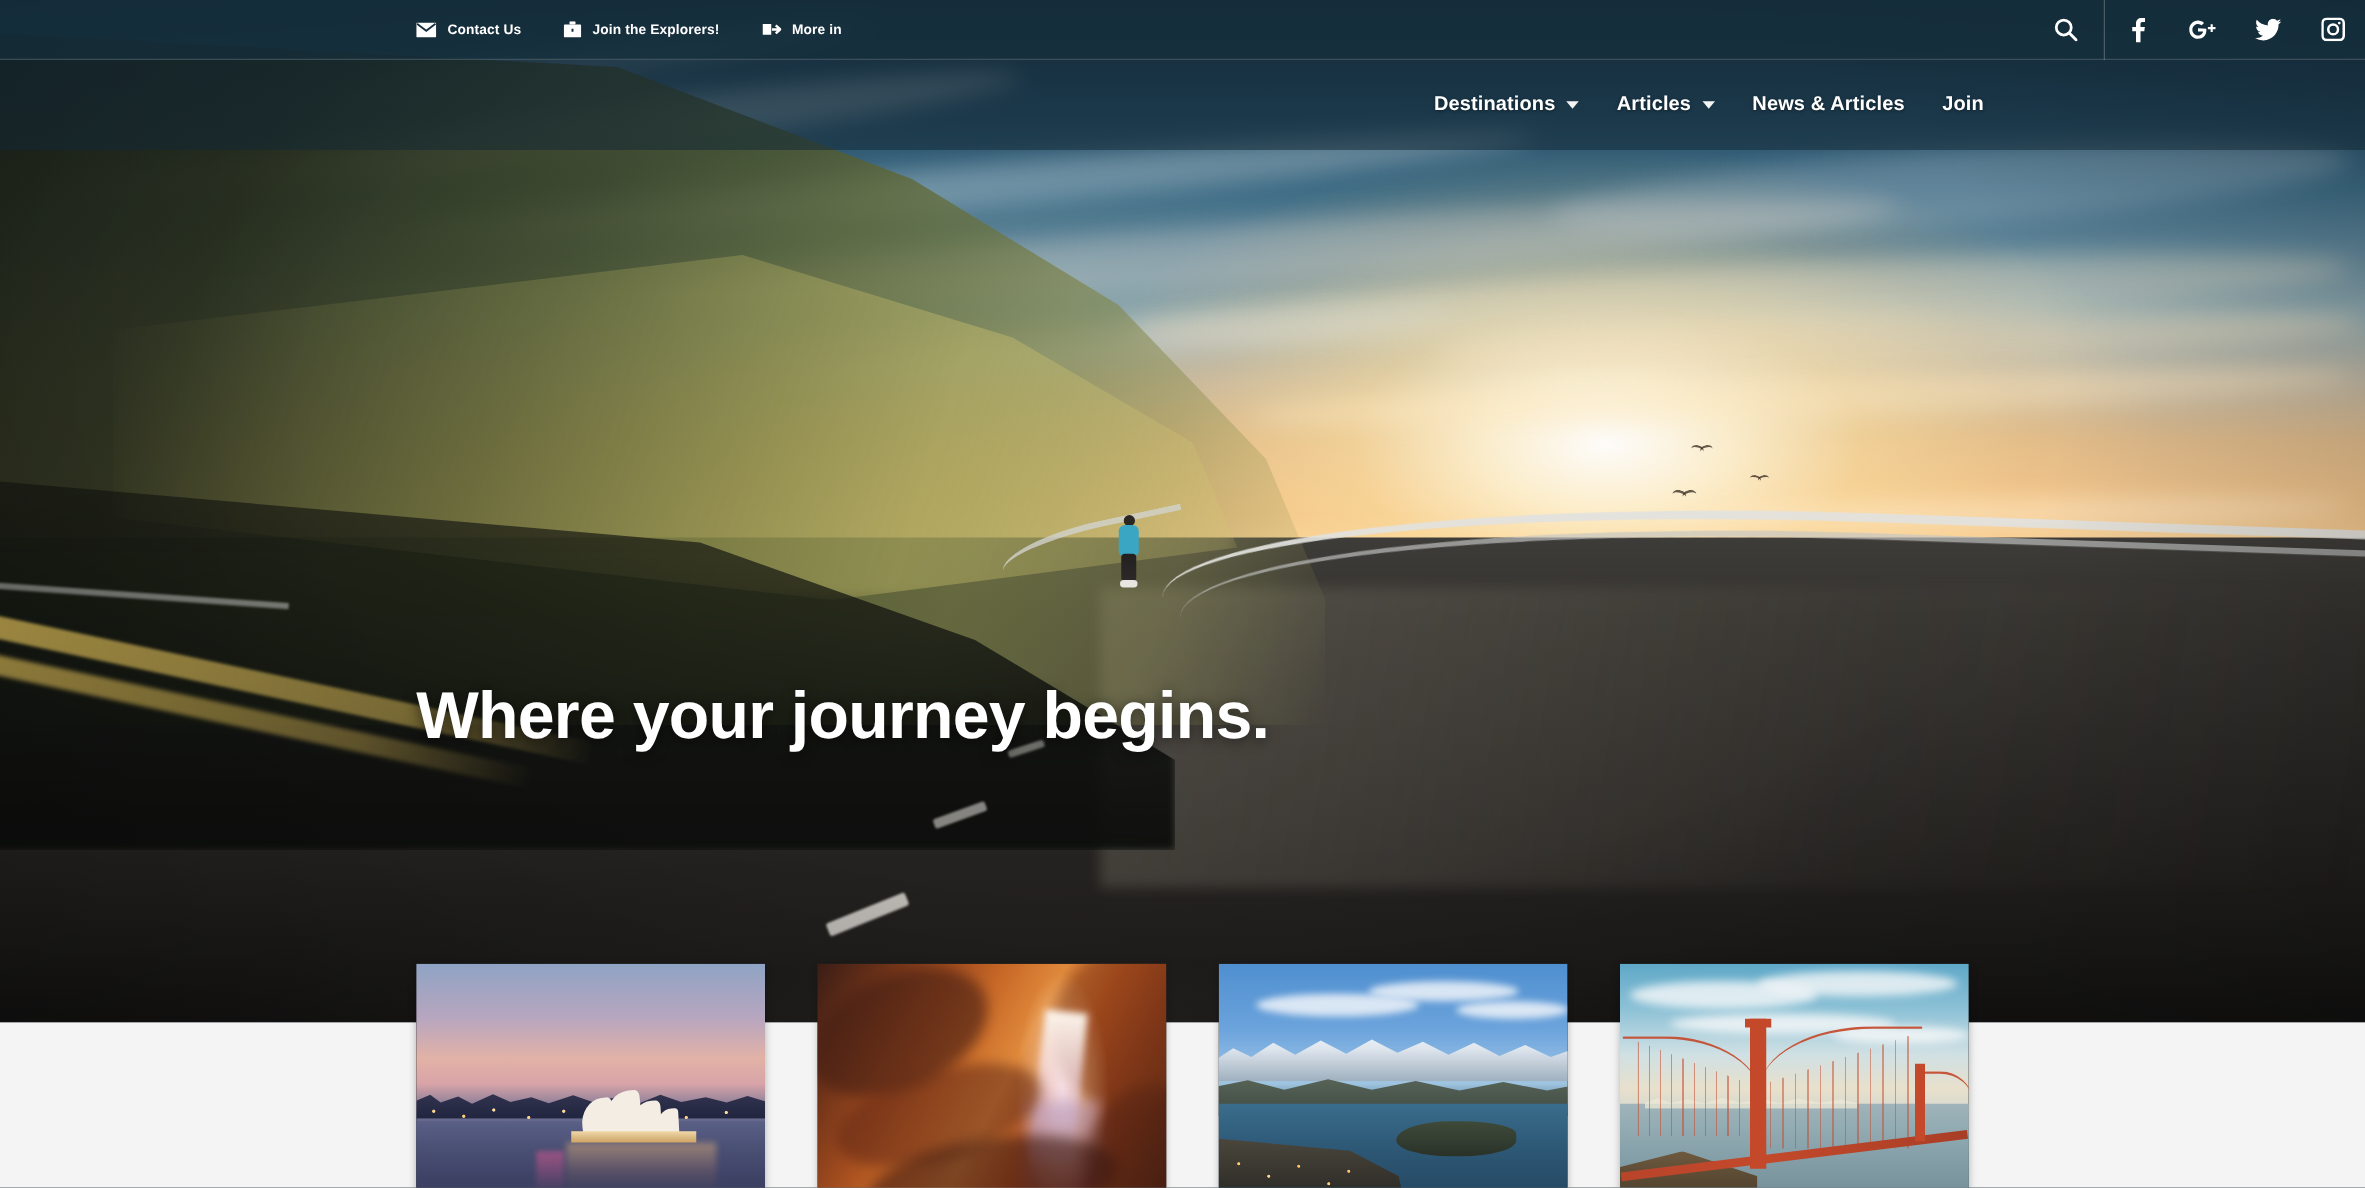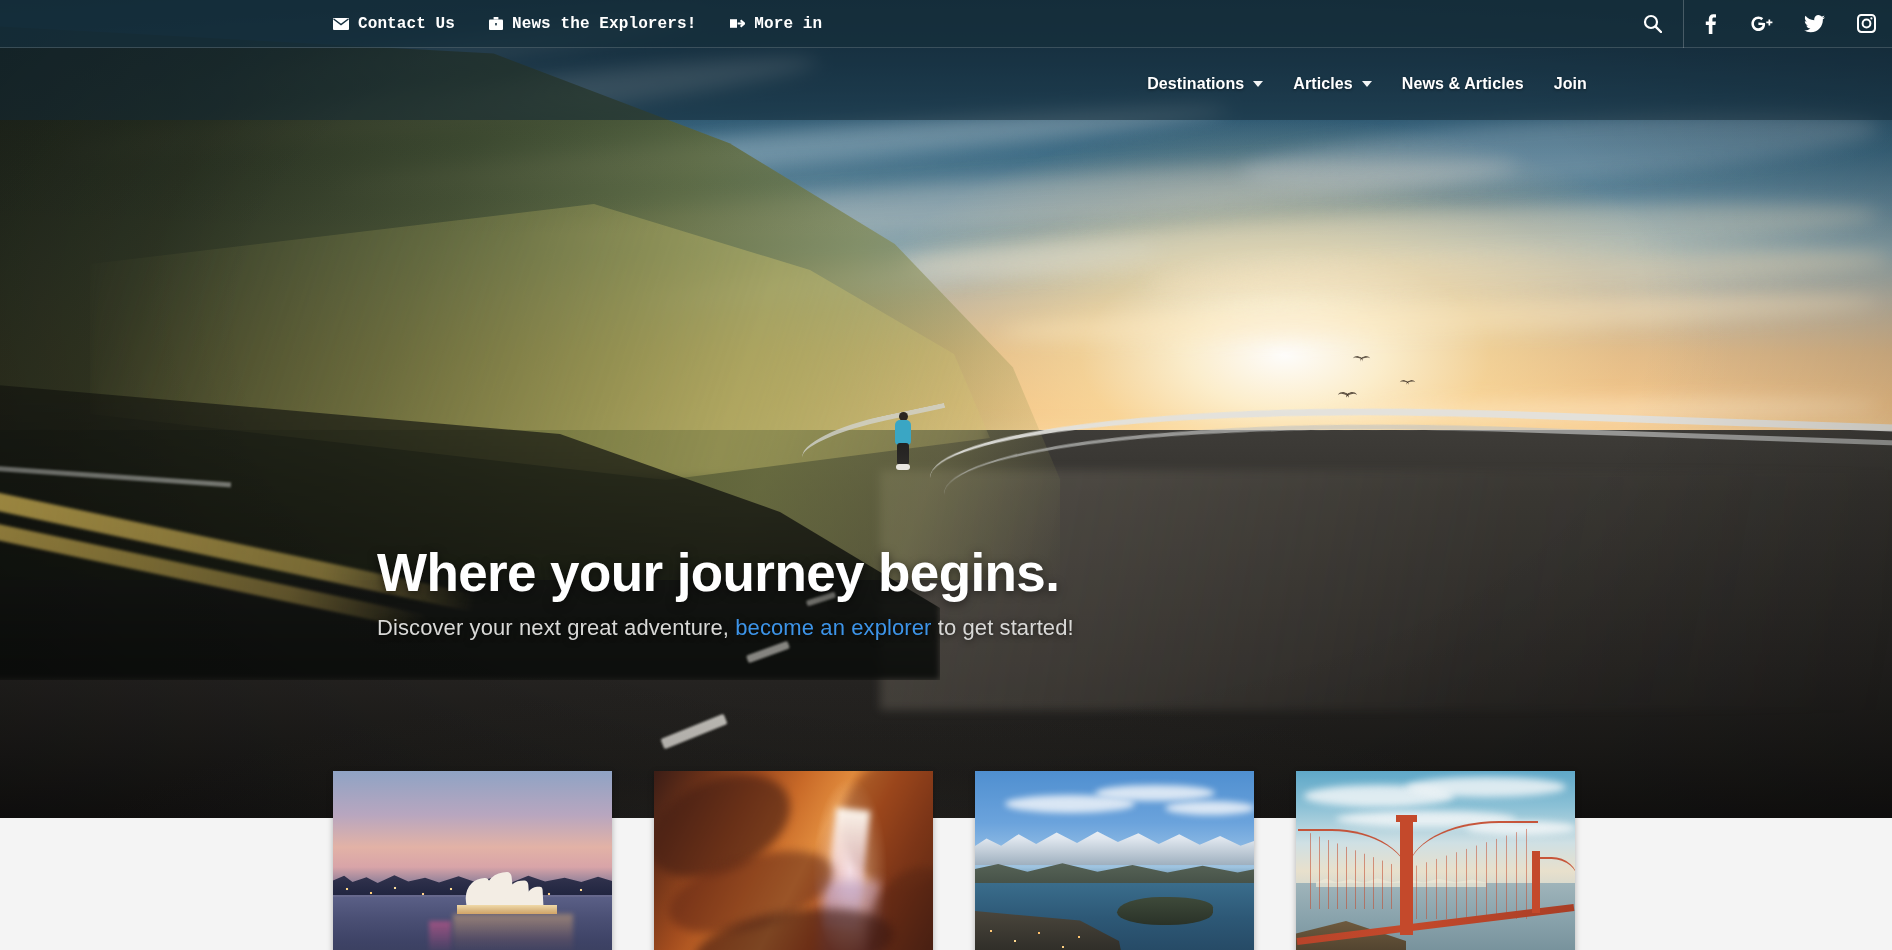--- a/index.html
+++ b/index.html
@@ -176,22 +176,22 @@
   
   .topbar {
     position:absolute; left:0; top:0; width:1892px; height:48px;
     background:rgba(21,45,58,.88);
     border-bottom:1px solid rgba(255,255,255,.16);
     display:flex; align-items:center;
   }
   .topbar-left { display:flex; align-items:center; margin-left:333px; gap:34px; }
   .tl-link {
     display:flex; align-items:center; gap:9px;
-    color:#fff; font-size:16px; font-weight:bold; letter-spacing:.1px;
-    text-decoration:none; cursor:pointer; white-space:nowrap;font-family:Liberation Mono, monospace;
+    color:#fff; font-size:11px; font-weight:bold; letter-spacing:.1px;
+    text-decoration:none; cursor:pointer; white-space:nowrap;
   }
   .tl-link svg { display:block; }
 
   .topbar-right { margin-left:auto; display:flex; align-items:center; height:48px; }
   .search-cell {
     display:flex; align-items:center; justify-content:center;
     width:62px; height:48px; cursor:pointer;
     border-right:1px solid rgba(255,255,255,.22);
   }
   .soc {
@@ -223,21 +223,21 @@
     color:#fff; font-size:16px; font-weight:bold; letter-spacing:.1px;
     text-decoration:none; cursor:pointer; white-space:nowrap;
     text-shadow:0 1px 3px rgba(0,0,0,.45);
   }
   .caret {
     width:0; height:0; border-left:5px solid transparent; border-right:5px solid transparent;
     border-top:6px solid #fff; opacity:.95;
   }
 
   
-  .hero-copy { position:absolute; left:333px; top:545px; width:1200px;margin-left:44px; }
+  .hero-copy { position:absolute; left:333px; top:545px; width:1200px; }
   .hero-title {
     color:#fff; font-size:53px; font-weight:bold; line-height:1.06;
     letter-spacing:-.6px; text-shadow:0 2px 10px rgba(0,0,0,.55);
   }
   .hero-sub {
     margin-top:14px; color:#d8d8d6; font-size:22px; font-weight:300;
     letter-spacing:.1px; text-shadow:0 1px 6px rgba(0,0,0,.6);
   }
   .hero-sub a { color:#3d94e8; text-decoration:none; cursor:pointer; }
 
@@ -480,21 +480,21 @@
       </a>
 
       <a class="tl-link">
         <span>
           <svg width="14" height="13" viewBox="0 0 14 13">
               <rect x="4.6" y="0" width="4.8" height="2.6" rx=".6" fill="#fff"></rect>
               <rect x="0" y="2.6" width="14" height="10.4" rx="1" fill="#fff"></rect>
               <rect x="6.2" y="6" width="1.6" height="2.4" fill="#16303f"></rect>
             </svg>
         </span>
-        <span>News the Explorers!</span>
+        <span>Join the Explorers!</span>
       </a>
 
       <a class="tl-link">
         <span>
           <svg width="15" height="13" viewBox="0 0 15 13">
               <path d="M0 2.2 h7 v8.6 h-7 z" fill="#fff"></path>
               <path d="M7.6 6.5 h6.4 M10.6 3.3 l3.6 3.2 l-3.6 3.2" stroke="#fff" stroke-width="2" fill="none"></path>
             </svg>
         </span>
         <span>More in</span>
@@ -560,21 +560,20 @@
         <span>News &amp; Articles</span>
       </a>
       <a class="nav-item">
         <span>Join</span>
       </a>
     </div>
   </div>
 
   <div class="hero-copy">
     <div class="hero-title">Where your journey begins.</div>
-    <div class="hero-sub"><span>Discover your next great adventure, </span><a>become an explorer</a><span> to get started!</span></div>
   </div>
 
 
   <div class="cards">
 
     <div class="card">
       <div class="card-img img-sydney">
         <div class="sy-city"></div>
           <div class="sy-lights"></div>
           <div class="sy-water"></div>

